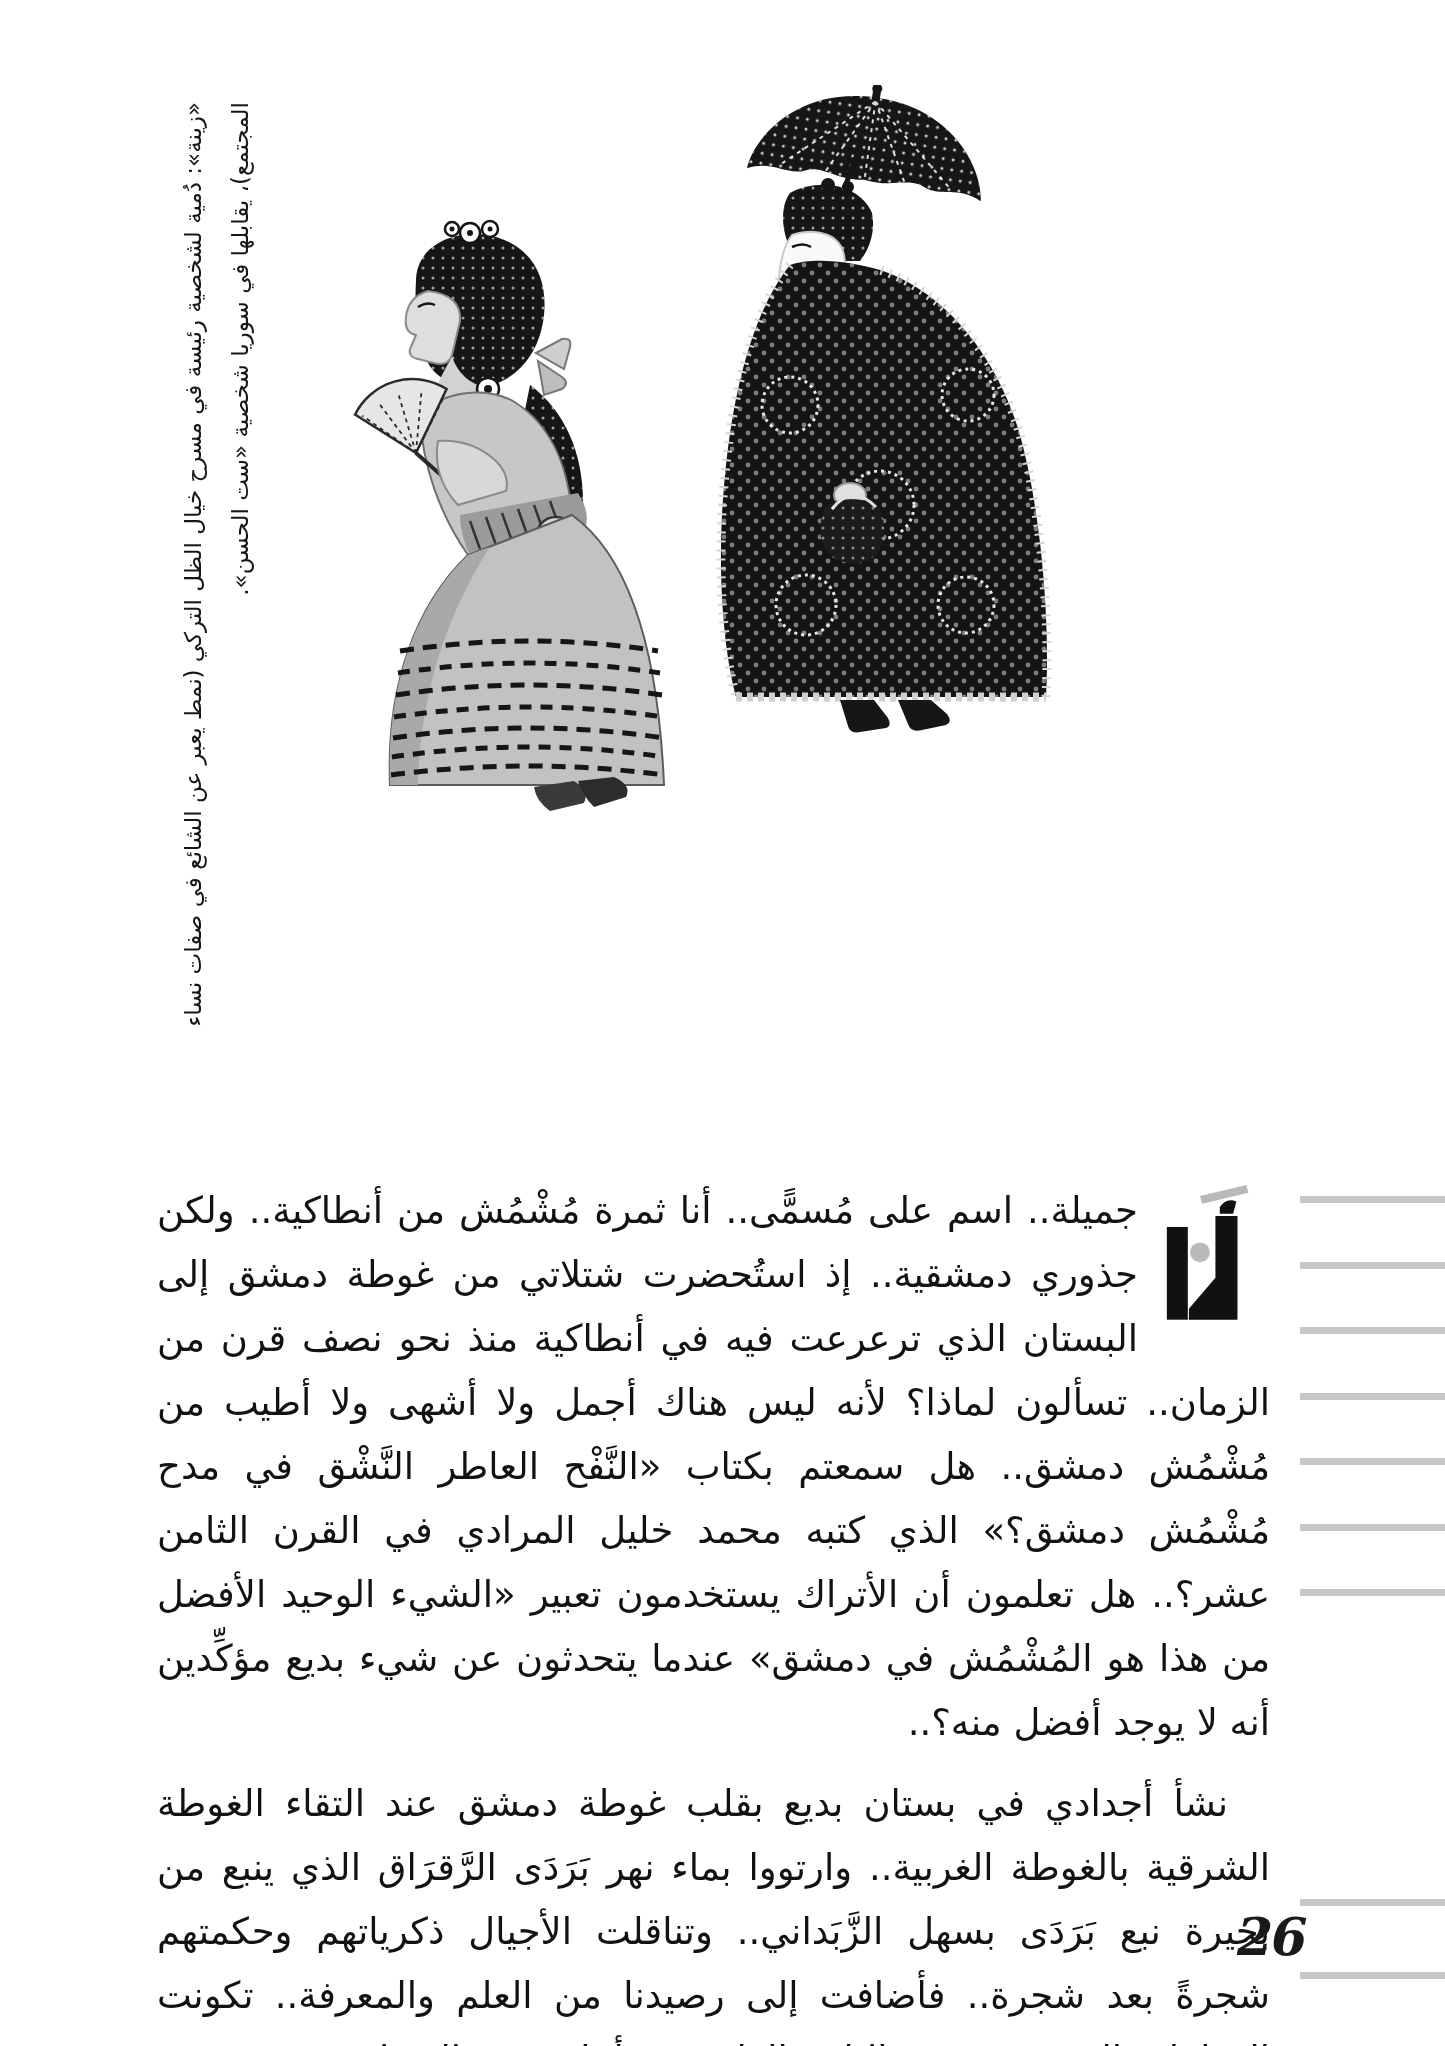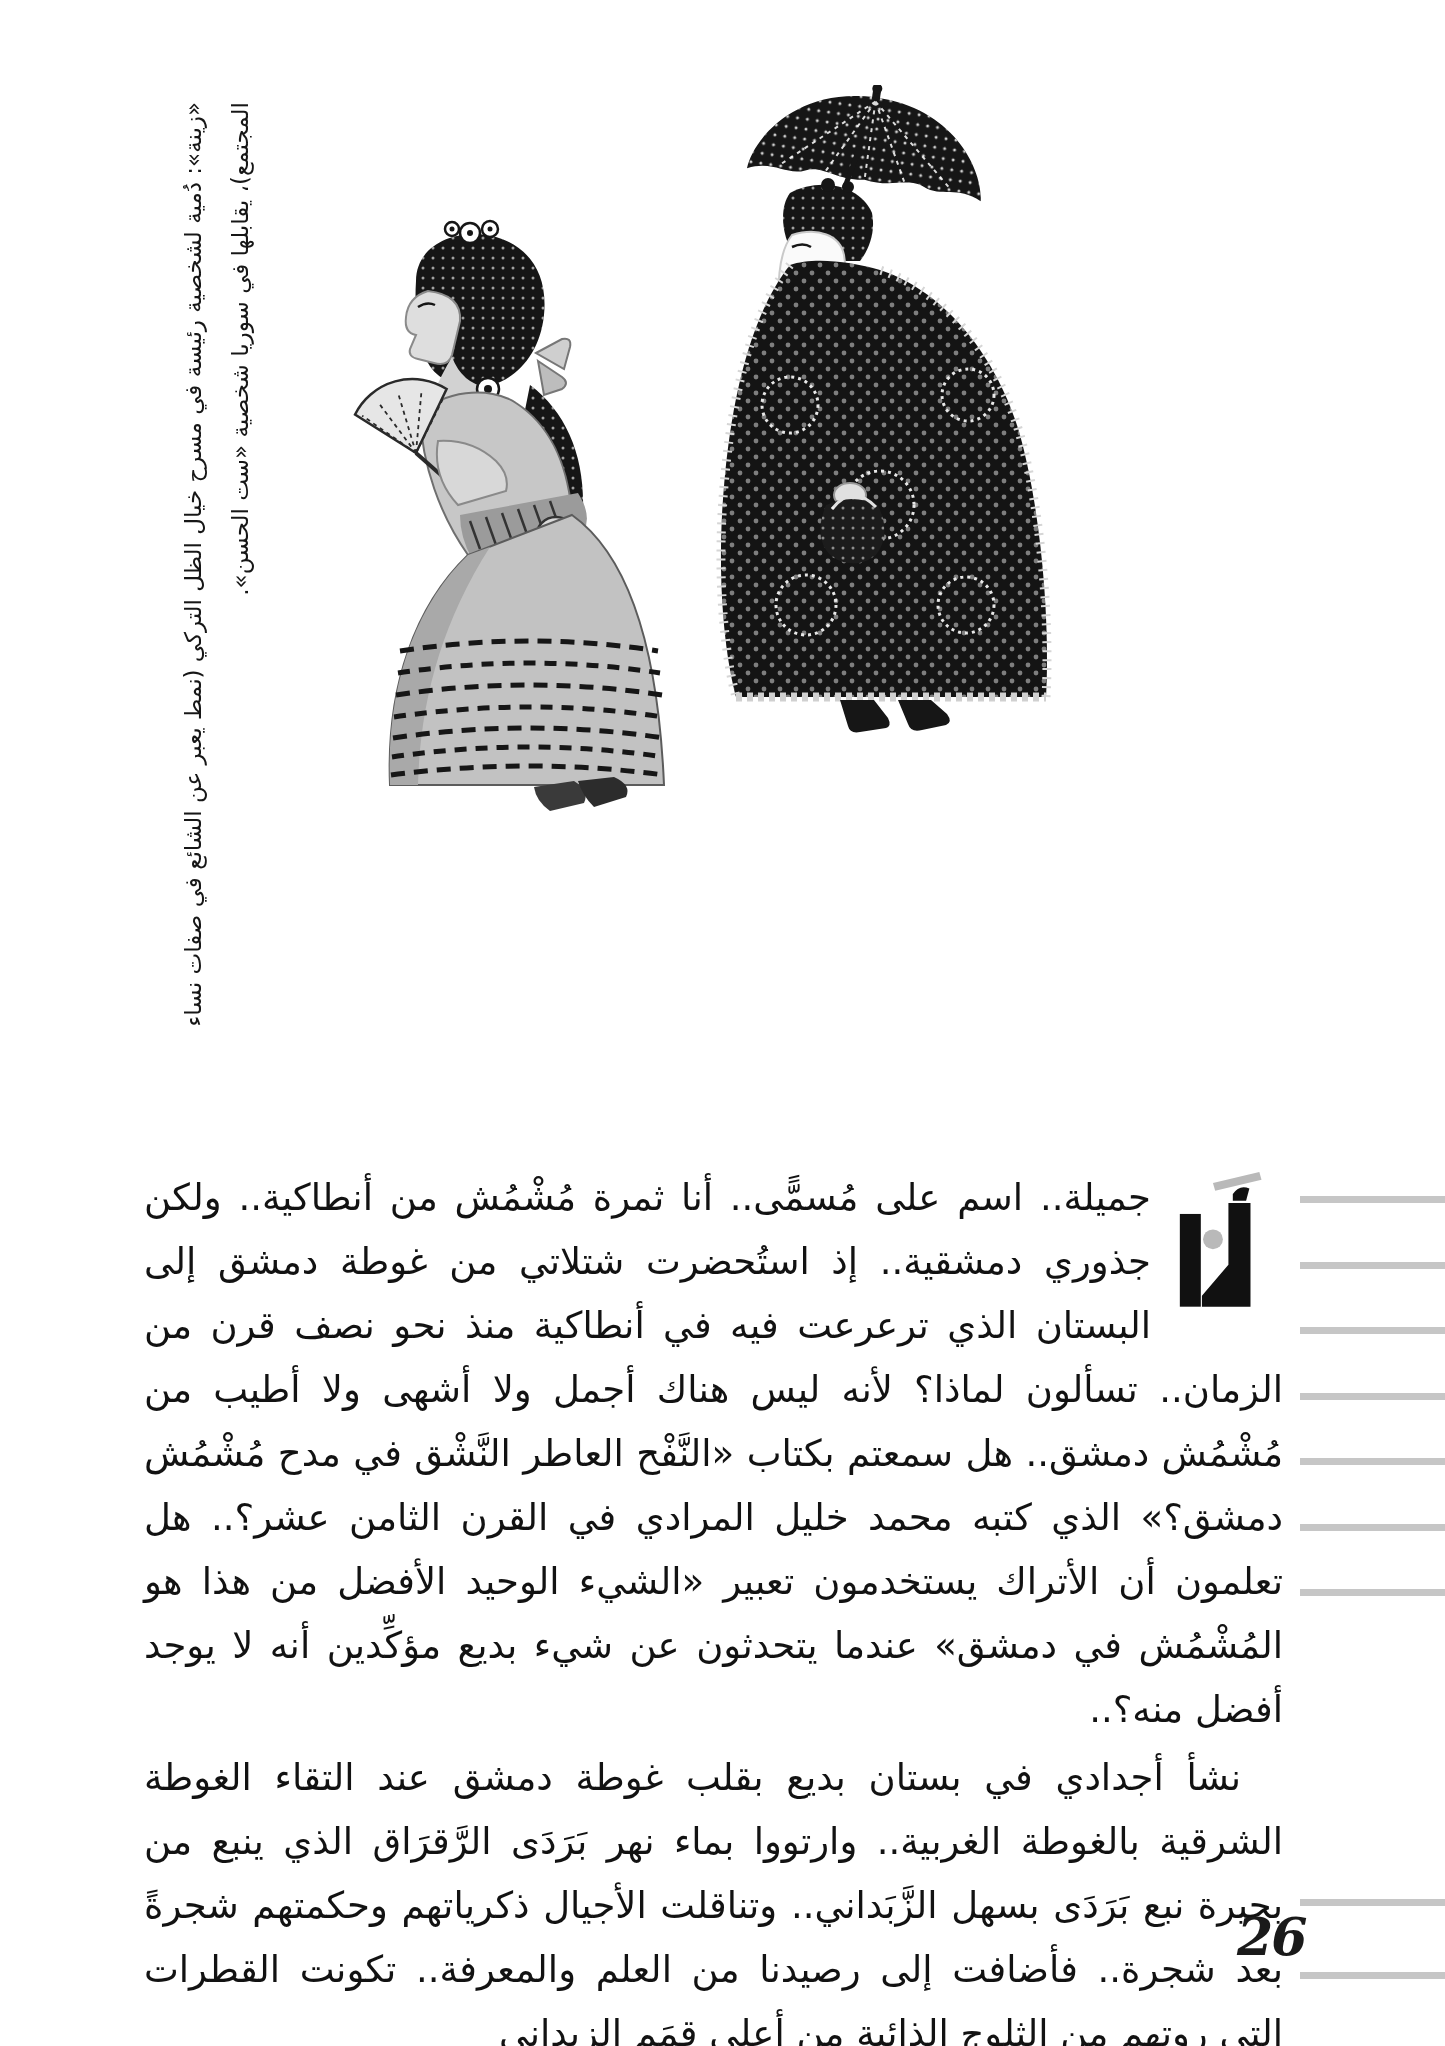--- a/index.html
+++ b/index.html
@@ -35,21 +35,21 @@
   }
   
   .text-block{
     position:absolute;left:140px;top:1162px;
     width:1147px;
     direction:rtl;
     text-align:justify;
     font-size:37px;line-height:64px;
     color:#121212;
   }
-  .text-block p{margin:4px;padding:0;}
+  .text-block p{margin:17px;padding:0;}
   .text-block p + p{margin-top:0;}
   .p2-indent{text-indent:42px;}
   .ana-float{
     float:right;
     width:118px;height:138px;
     margin-left:14px;margin-top:6px;
   }
   
   .rules{position:absolute;left:1300px;width:145px;}
   .rules-top{top:1196px;height:410px;}

